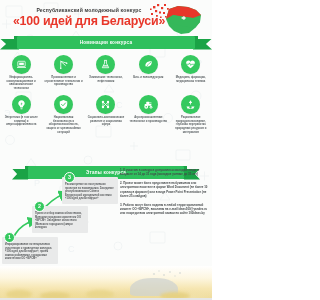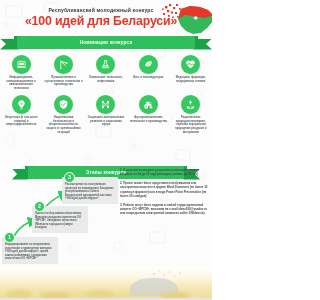--- a/index.html
+++ b/index.html
@@ -11,21 +11,21 @@
   }
   .page{position:absolute;inset:0;overflow:hidden;background:#fbfcfb;}
 
   
   .pattern{
     position:absolute;left:0;top:0;right:0;height:270px;
     opacity:.5;pointer-events:none;
   }
 
   
-  .header{position:absolute;left:12px;top:0;width:212px;height:32px;}
+  .header{position:absolute;left:0;top:0;width:212px;height:32px;}
   .kicker{
     position:absolute;left:14px;top:7px;width:150px;text-align:center;
     font-size:5.1px;font-weight:bold;color:#3c3c3c;letter-spacing:.15px;
     white-space:nowrap;
   }
   .title{
     position:absolute;left:10px;top:14px;width:158px;text-align:center;
     font-size:12.4px;font-weight:bold;color:#e8372a;
     letter-spacing:-.2px;white-space:nowrap;
   }

